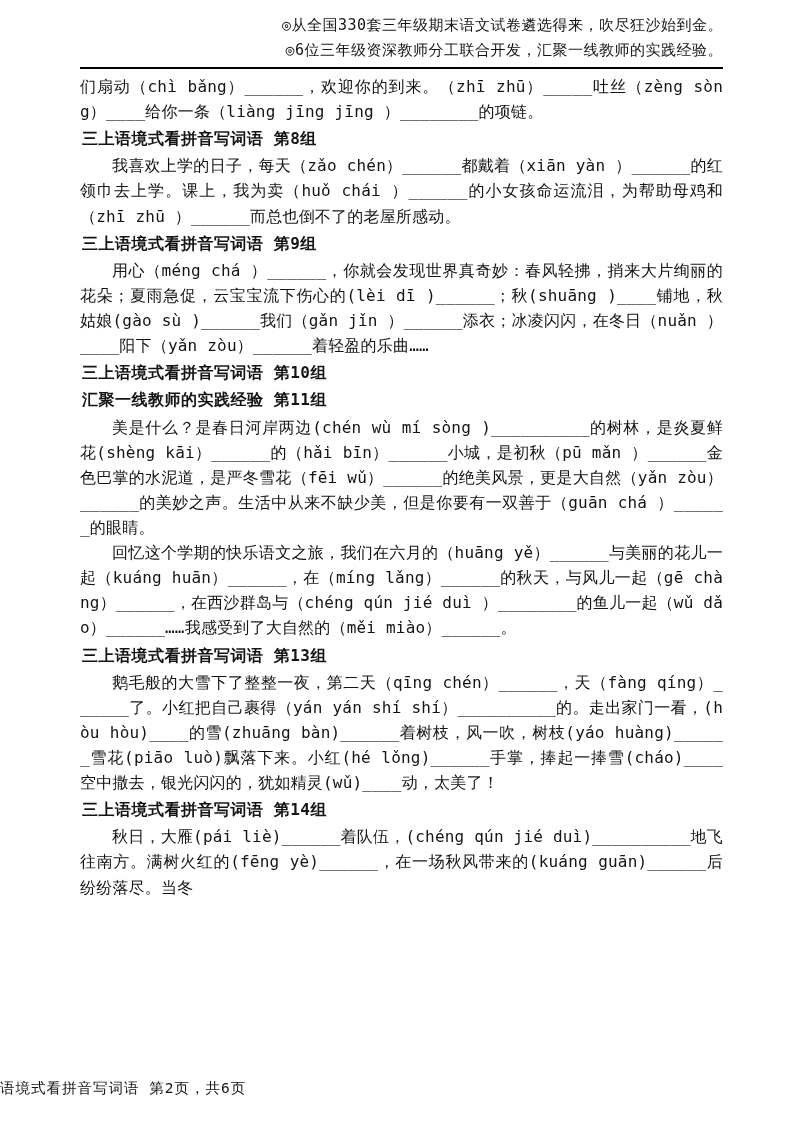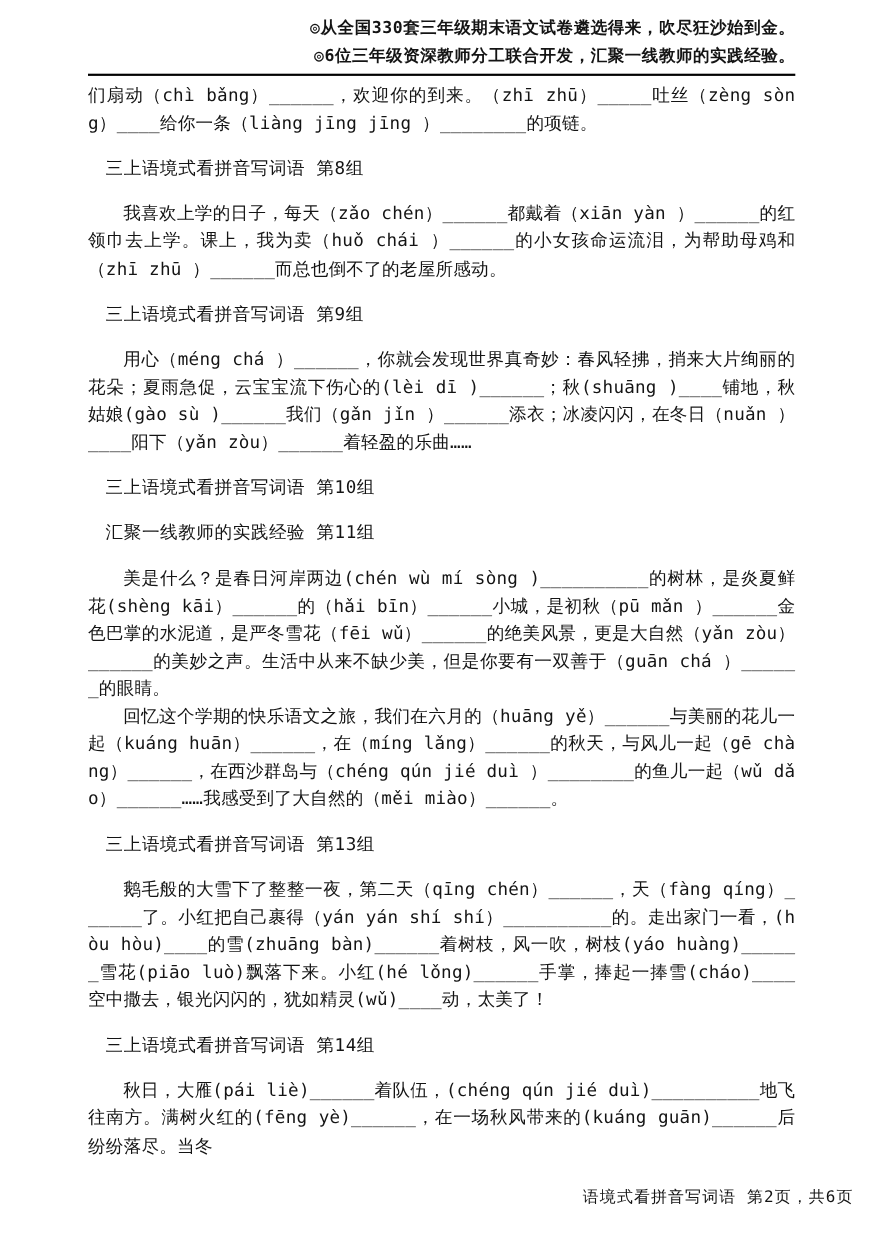--- a/index.html
+++ b/index.html
@@ -16,50 +16,49 @@
     position: absolute;
     inset: 0;
     box-sizing: border-box;
     padding: 13px 70px 0 80px;
   }
   .hdr {
     text-align: right;
     font-size: 15px;
     line-height: 25px;
     letter-spacing: 0.5px;
-    font-weight: bold;
   }
   .rule {
     border: none;
     border-top: 2.4px solid #000;
     margin: 4px 0 5px 0;
   }
   p.body {
     margin: 0;
     font-size: 16px;
     line-height: 25.1px;
     text-align: justify;
     text-indent: 2em;
     word-break: break-all;
     letter-spacing: 0.2px;
   }
   p.cont { text-indent: 0; }
   h3.sec {
-    margin: 16px;
+    margin: 2px;
     font-size: 16px;
     line-height: 25.2px;
-    font-weight: normal;
+    font-weight: bold;
     letter-spacing: 0.5px;
   }
   .footer {
     position: absolute;
     left: 0;
-    right: 17px;
+    right: 2px;
     bottom: 24px;
-    text-align: right;
+    text-align: left;
     font-size: 14.5px;
     letter-spacing: 1px;
   }
 </style>
 </head>
 <body>
 
 <div class="page">
 
   <div class="hdr">

